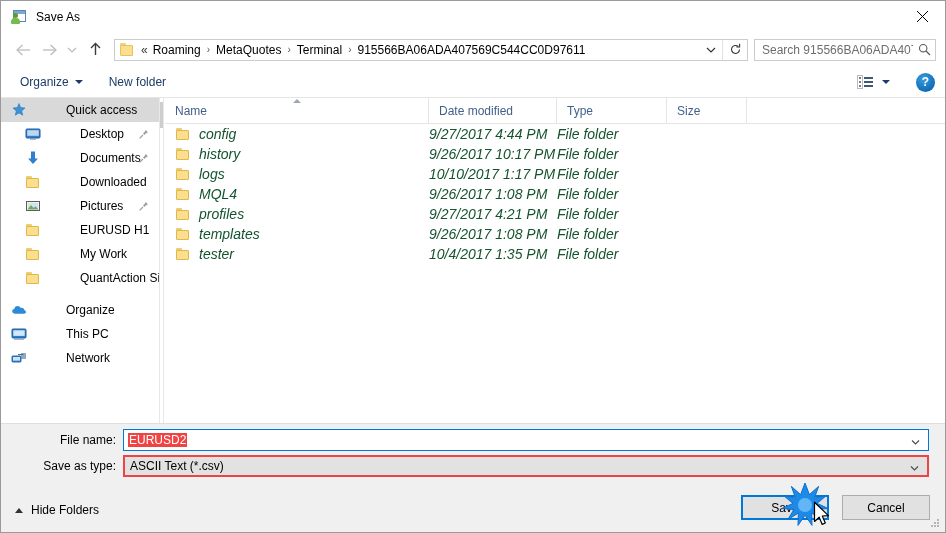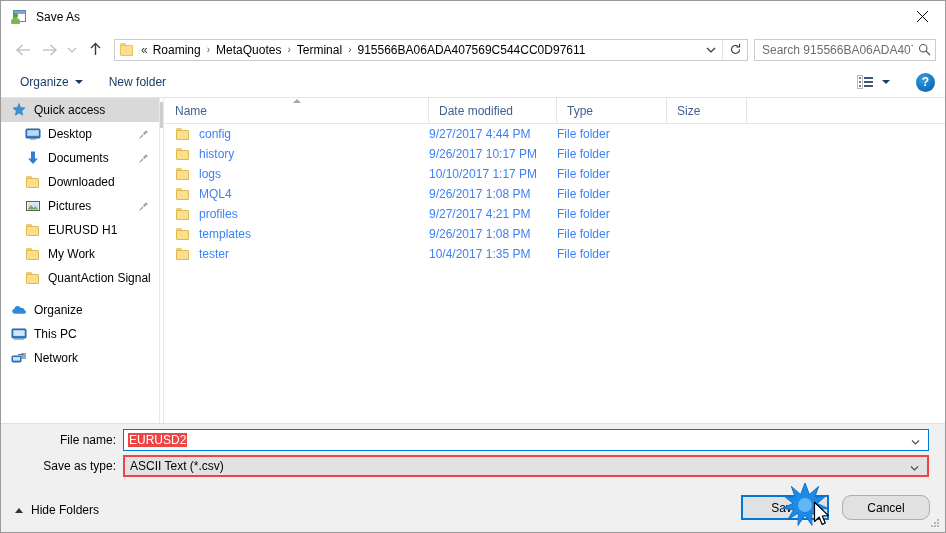--- a/index.html
+++ b/index.html
@@ -264,20 +264,21 @@
   }
   .nav-item {
     display: flex;
     align-items: center;
     height: 24px;
     padding-left: 20px;
     font-size: 12px;
     color: #000000;
     position: relative;
     box-sizing: border-box;
+    gap: 32px;
   }
   .nav-item.root { padding-left: 10px; }
   .nav-item.child { padding-left: 24px; }
   .nav-item.selected { background: #d9d9d9; }
   .nav-ico {
     width: 16px; height: 16px;
     margin-right: 7px;
     flex: 0 0 auto;
     position: relative;
   }
@@ -351,22 +352,23 @@
     width: 0; height: 0;
     border-left: 4px solid transparent;
     border-right: 4px solid transparent;
     border-bottom: 4px solid #9aa7b8;
   }
   .rows { position: relative; }
   .row {
     display: flex;
     align-items: center;
     height: 20px;
-    font-size: 12px;
-    color: #3b82f6;
+    font-size: 14px;
+    color: #14532d;
+    font-style: italic;
   }
   .cell-name {
     width: 264px;
     display: flex; align-items: center;
     padding-left: 10px;
     box-sizing: border-box;
     white-space: nowrap;
   }
   .cell-name .fico {
     width: 16px; height: 16px;
@@ -465,21 +467,21 @@
     display: flex;
     align-items: center;
     justify-content: center;
     top: 494px;
   }
   .btn.save {
     left: 740px;
     border: 2px solid #0078d7;
     background: #e1e1e1;
   }
-  .btn.cancel { left: 841px; border-radius: 9px; }
+  .btn.cancel { left: 841px; }
 
   .resize-grip {
     position: absolute;
     right: 4px; bottom: 3px;
     width: 11px; height: 11px;
   }
 
   
   .click-burst {
     position: absolute;

